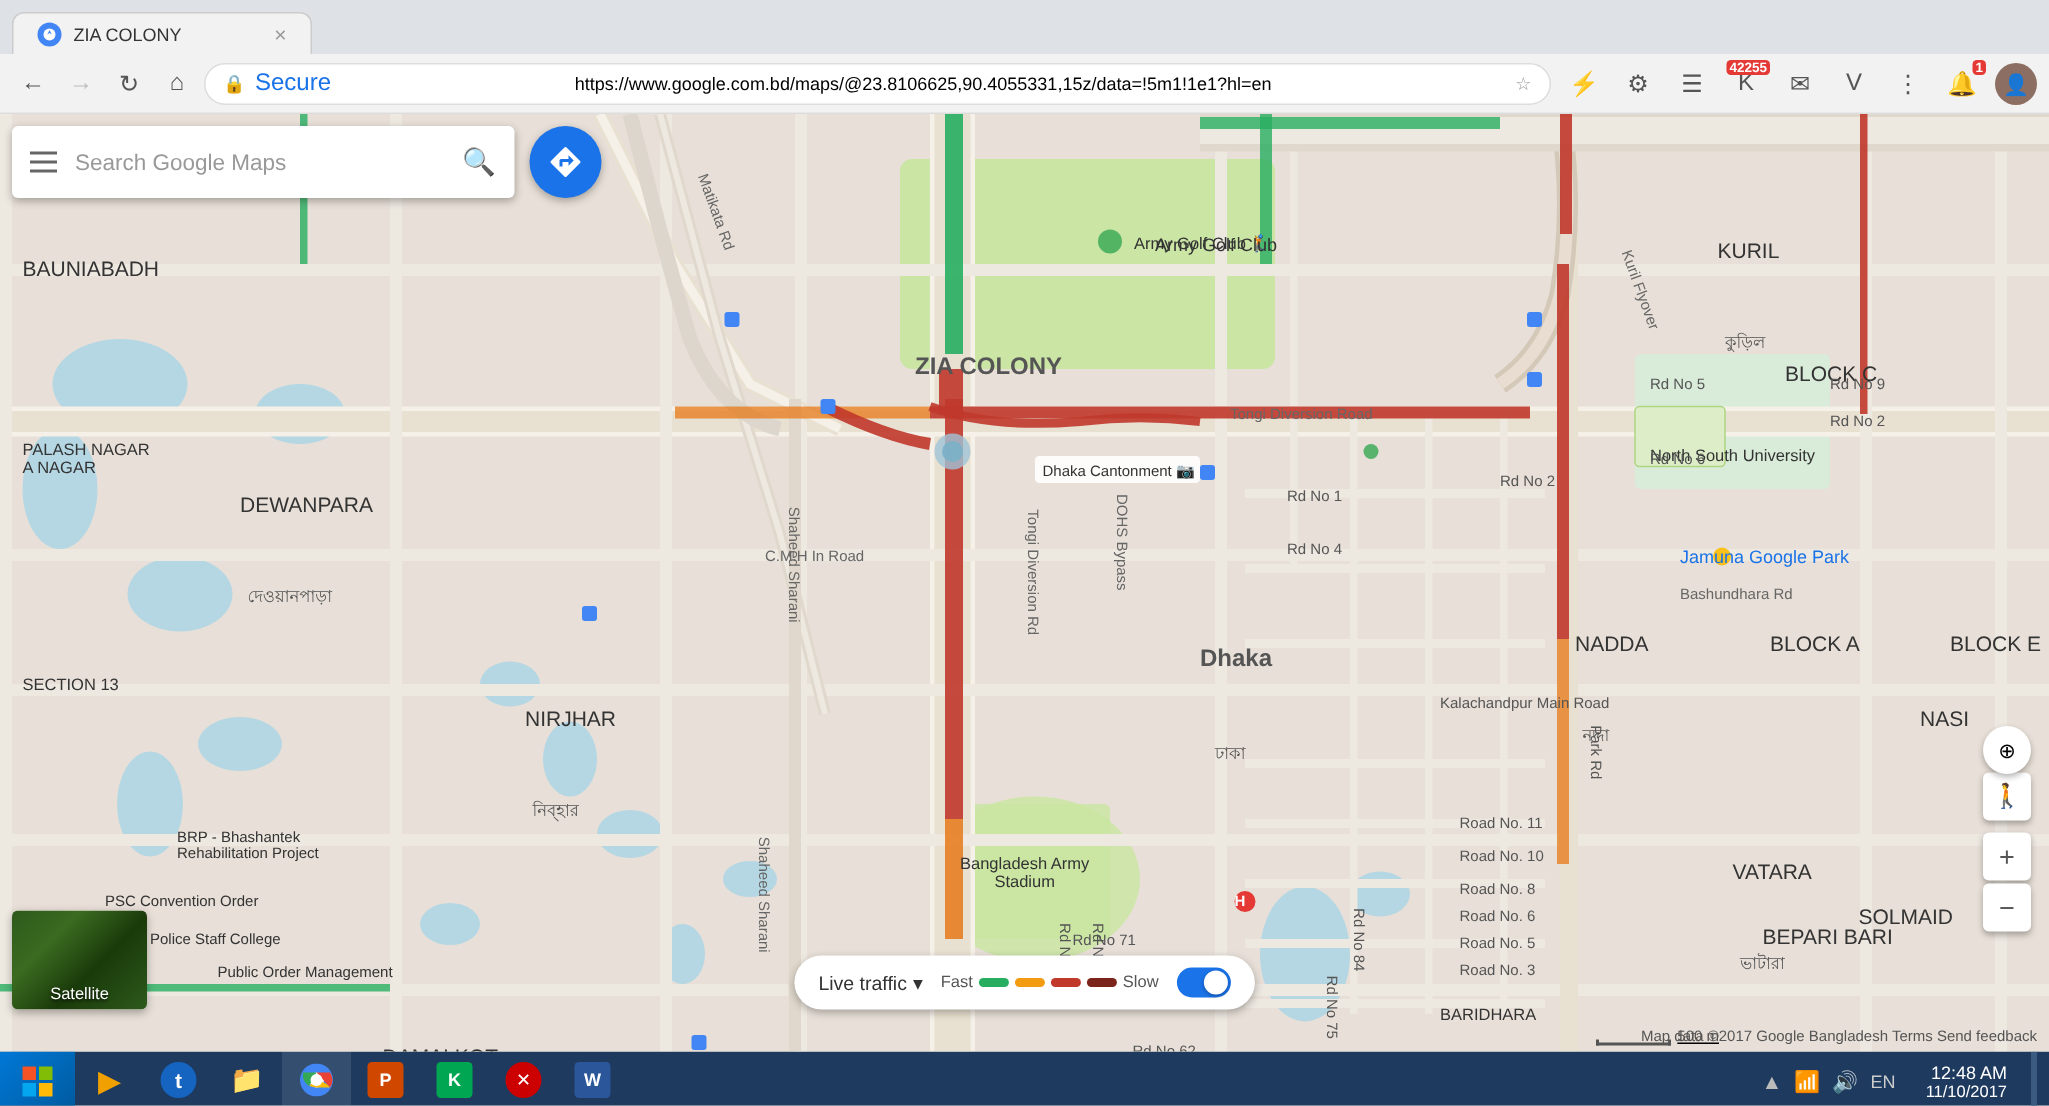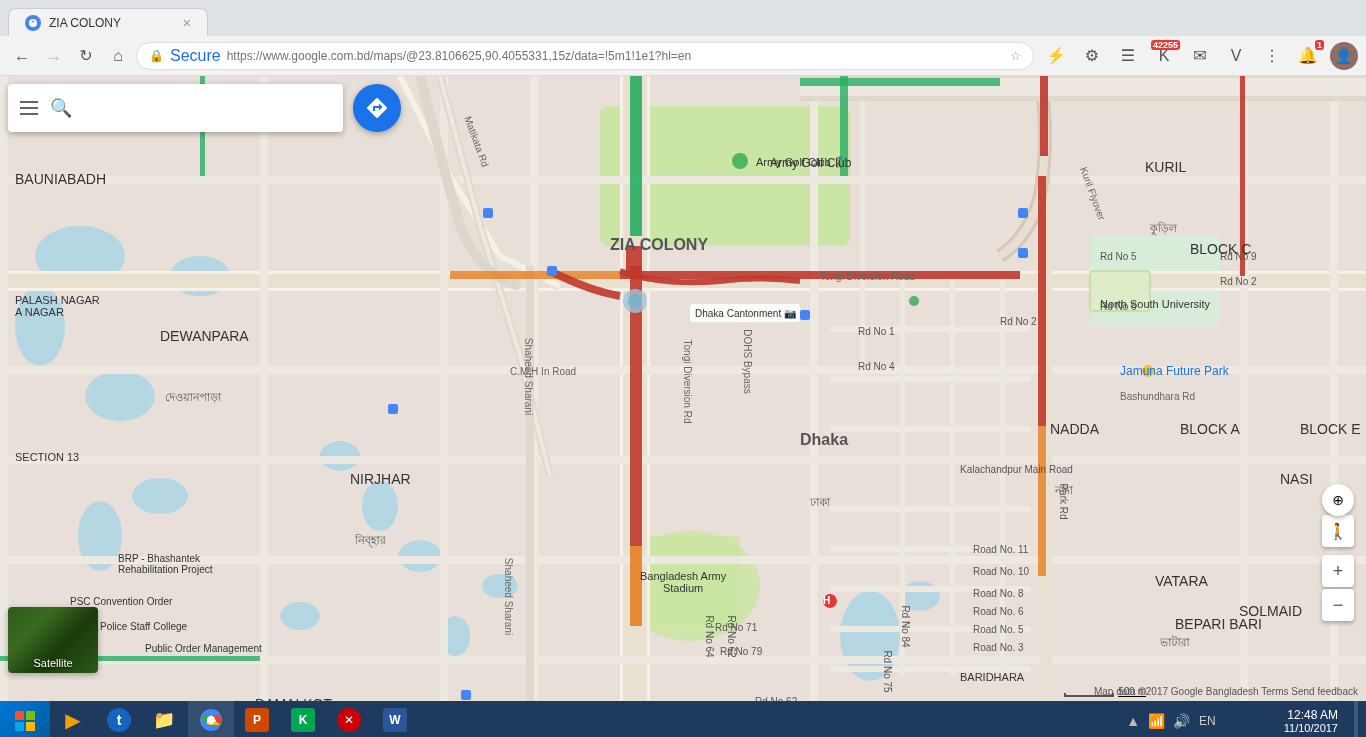--- a/index.html
+++ b/index.html
@@ -12,21 +12,21 @@
     .chrome-tab .favicon { width: 16px; height: 16px; background: #4285f4; border-radius: 50%; display: flex; align-items: center; justify-content: center; }
     .chrome-tab .tab-title { flex: 1; font-size: 12px; color: #333; white-space: nowrap; overflow: hidden; text-overflow: ellipsis; }
     .chrome-tab .close-tab { color: #999; font-size: 14px; cursor: pointer; }
 
     .chrome-toolbar { height: 40px; background: #f2f2f2; display: flex; align-items: center; padding: 0 8px; gap: 4px; border-bottom: 1px solid #ddd; }
     .nav-btn { width: 28px; height: 28px; border-radius: 50%; border: none; background: transparent; cursor: pointer; display: flex; align-items: center; justify-content: center; color: #555; font-size: 16px; }
     .nav-btn.disabled { color: #bbb; cursor: default; }
     .address-bar { flex: 1; height: 28px; background: white; border: 1px solid #ddd; border-radius: 14px; display: flex; align-items: center; padding: 0 12px; gap: 6px; font-size: 12px; }
     .address-bar .lock-icon { color: #1a73e8; font-size: 12px; }
     .address-bar .secure-text { color: #1a73e8; font-size: 16px; font-weight: 500; }
-    .address-bar .url-text { color: #737373; font-size: 12px; flex: 1; }
+    .address-bar .url-text { color: #000000; font-size: 12px; flex: 1; text-align: center; }
     .address-bar .star-icon { color: #999; }
     .toolbar-icons { display: flex; align-items: center; gap: 8px; margin-left: 4px; }
     .toolbar-icon { width: 28px; height: 28px; display: flex; align-items: center; justify-content: center; font-size: 16px; color: #555; cursor: pointer; border-radius: 50%; }
     .profile-icon { width: 28px; height: 28px; border-radius: 50%; background: #8d6e63; overflow: hidden; display: flex; align-items: center; justify-content: center; font-size: 14px; color: white; }
     .badge-icon { position: relative; }
     .badge-icon .badge { position: absolute; top: -2px; right: -2px; background: #e53935; color: white; border-radius: 3px; font-size: 9px; padding: 0 2px; font-weight: bold; }
 
     
     .map-container { position: relative; width: 1366px; height: 625px; overflow: hidden; background: #e8e0d8; }
     .search-bar { position: absolute; top: 8px; left: 8px; width: 335px; height: 48px; background: white; border-radius: 4px; box-shadow: 0 2px 6px rgba(0,0,0,0.3); display: flex; align-items: center; padding: 0 12px; gap: 12px; z-index: 20; }
@@ -72,21 +72,21 @@
     
     .taskbar { height: 40px; background: #1e3a5f; display: flex; align-items: center; width: 100%; }
     .taskbar-start { width: 50px; height: 40px; background: linear-gradient(135deg, #0078d7, #005a9e); display: flex; align-items: center; justify-content: center; cursor: pointer; }
     .taskbar-apps { display: flex; align-items: center; height: 40px; }
     .taskbar-app { width: 46px; height: 40px; display: flex; flex-direction: column; align-items: center; justify-content: center; cursor: pointer; border-bottom: 2px solid transparent; }
     .taskbar-app.active { border-bottom: 2px solid white; background: rgba(255,255,255,0.1); }
     .taskbar-app-icon { width: 24px; height: 24px; display: flex; align-items: center; justify-content: center; }
     .taskbar-system { margin-left: auto; display: flex; align-items: center; gap: 4px; padding-right: 8px; color: white; font-size: 11px; }
     .taskbar-clock { display: flex; flex-direction: column; align-items: flex-end; padding: 0 8px; }
     .taskbar-time { font-size: 12px; color: white; }
-    .taskbar-date { font-size: 11px; color: white; margin-left: 48px; }
+    .taskbar-date { font-size: 11px; color: white; }
     .taskbar-sys-icons { display: flex; align-items: center; gap: 8px; padding: 0 8px; }
 
     
     .map-svg { position: absolute; top: 0; left: 0; width: 100%; height: 100%; }
   </style>
 </head>
 <body>
 
 <div class="chrome-frame">
 
@@ -299,21 +299,21 @@
   <div class="map-label" style="left:646px; top:300px; transform:rotate(90deg); font-size:10px; color:#666; white-space:nowrap">Tongi Diversion Rd</div>
   <div class="map-label" style="left:715px; top:280px; transform:rotate(90deg); font-size:10px; color:#666">DOHS Bypass</div>
   <div class="map-label" style="left:490px; top:295px; transform:rotate(90deg); font-size:10px; color:#666">Shaheed Sharani</div>
   <div class="map-label" style="left:470px; top:515px; transform:rotate(90deg); font-size:10px; color:#666">Shaheed Sharani</div>
   <div class="map-label" style="left:510px; top:290px; font-size:10px; color:#666">C.M.H In Road</div>
   <div class="map-label" style="left:1120px; top:315px; font-size:10px; color:#666">Bashundhara Rd</div>
   <div class="map-label" style="left:1065px; top:112px; transform:rotate(70deg); font-size:10px; color:#666">Kuril Flyover</div>
 
   <div class="map-label" style="left:770px; top:80px; font-size:12px; font-weight:500; color:#333">Army Golf Club</div>
   <div class="map-label" style="left:1100px; top:222px; font-size:11px; color:#333">North South University</div>
-  <div class="map-label" style="left:1120px; top:288px; font-size:12px; font-weight:500; color:#1a73e8">Jamuna Future Park</div>
+  <div class="map-label" style="left:1120px; top:288px; font-size:12px; font-weight:500; color:#1a73e8">Jamuna Google Park</div>
   <div class="map-label" style="left:640px; top:494px; font-size:11px; color:#333; text-align:center">Bangladesh Army<br>Stadium</div>
   <div class="map-label" style="left:118px; top:477px; font-size:10px; color:#333">BRP - Bhashantek<br>Rehabilitation Project</div>
   <div class="map-label" style="left:70px; top:520px; font-size:10px; color:#333">PSC Convention Order</div>
   <div class="map-label" style="left:100px; top:545px; font-size:10px; color:#333">Police Staff College</div>
   <div class="map-label" style="left:145px; top:567px; font-size:10px; color:#333">Public Order Management</div>
 
   <div class="map-label" style="left:858px; top:250px; font-size:10px; color:#555">Rd No 1</div>
   <div class="map-label" style="left:858px; top:285px; font-size:10px; color:#555">Rd No 4</div>
   <div class="map-label" style="left:1000px; top:240px; font-size:10px; color:#555">Rd No 2</div>
   <div class="map-label" style="left:1100px; top:175px; font-size:10px; color:#555">Rd No 5</div>
@@ -337,29 +337,47 @@
 
   <div class="map-label" style="left:960px; top:388px; font-size:10px; color:#555">Kalachandpur Main Road</div>
   <div class="map-label" style="left:1045px; top:420px; transform:rotate(90deg); font-size:10px; color:#555">Park Rd</div>
 
   <div class="search-bar">
     <div class="hamburger">
       <span></span>
         <span></span>
         <span></span>
     </div>
+    <input class="search-input" type="text" placeholder="Search Google Maps" style="">
     <span class="search-btn">🔍</span>
   </div>
 
   <div class="directions-btn">
     <svg viewBox="0 0 24 24">
       <path d="M21.71 11.29l-9-9a1 1 0 0 0-1.42 0l-9 9a1 1 0 0 0 0 1.42l9 9a1 1 0 0 0 1.42 0l9-9a1 1 0 0 0 0-1.42zM14 14.5V12h-4v3H8v-4a1 1 0 0 1 1-1h5V7.5l3.5 3.5-3.5 3.5z"></path>
     </svg>
   </div>
 
+  <div class="traffic-legend">
+    <div class="traffic-dropdown">
+      <span>Live traffic</span>
+      <span>▾</span>
+    </div>
+    <div class="traffic-colors">
+      <span style="font-size:11px; color:#555">Fast</span>
+      <div class="traffic-color" style="background:#27ae60"></div>
+      <div class="traffic-color" style="background:#f39c12"></div>
+      <div class="traffic-color" style="background:#c0392b"></div>
+      <div class="traffic-color" style="background:#7b241c"></div>
+      <span style="font-size:11px; color:#555">Slow</span>
+    </div>
+    <div class="traffic-toggle">
+      <div class="traffic-toggle-knob"></div>
+    </div>
+  </div>
 
   <div class="satellite-thumb">
     <div class="satellite-thumb-img"></div>
     <div class="satellite-label">Satellite</div>
   </div>
 
   <div class="street-view-btn" style="bottom:154px; right:12px; position:absolute; z-index:20; background:white; border-radius:4px; box-shadow:0 2px 4px rgba(0,0,0,0.3); width:32px; height:32px; display:flex; align-items:center; justify-content:center;">
     <span style="font-size:16px">🚶</span>
   </div>
   <div class="map-controls">

